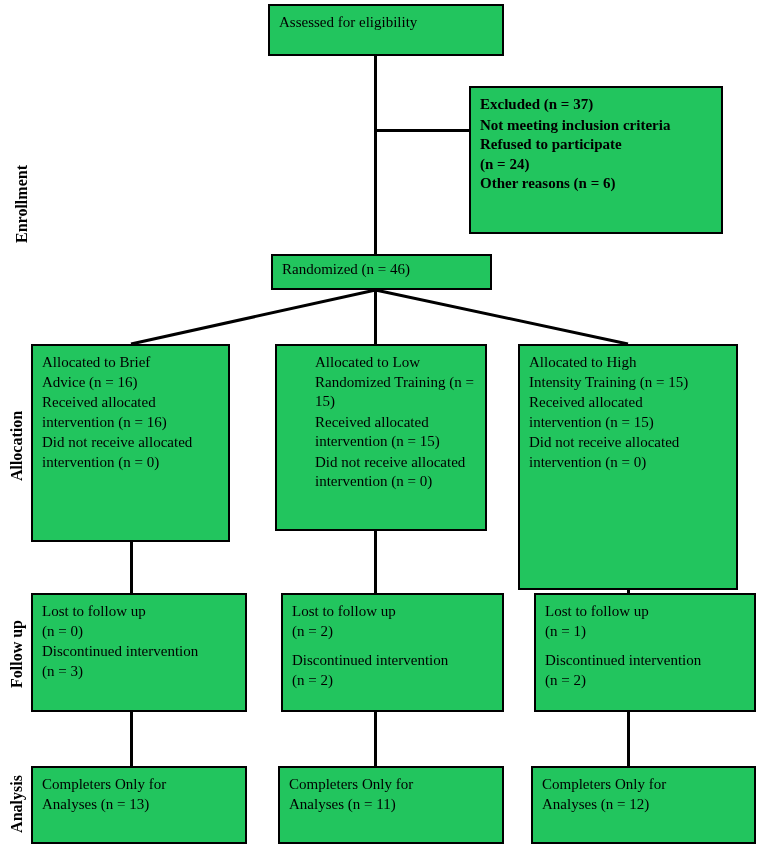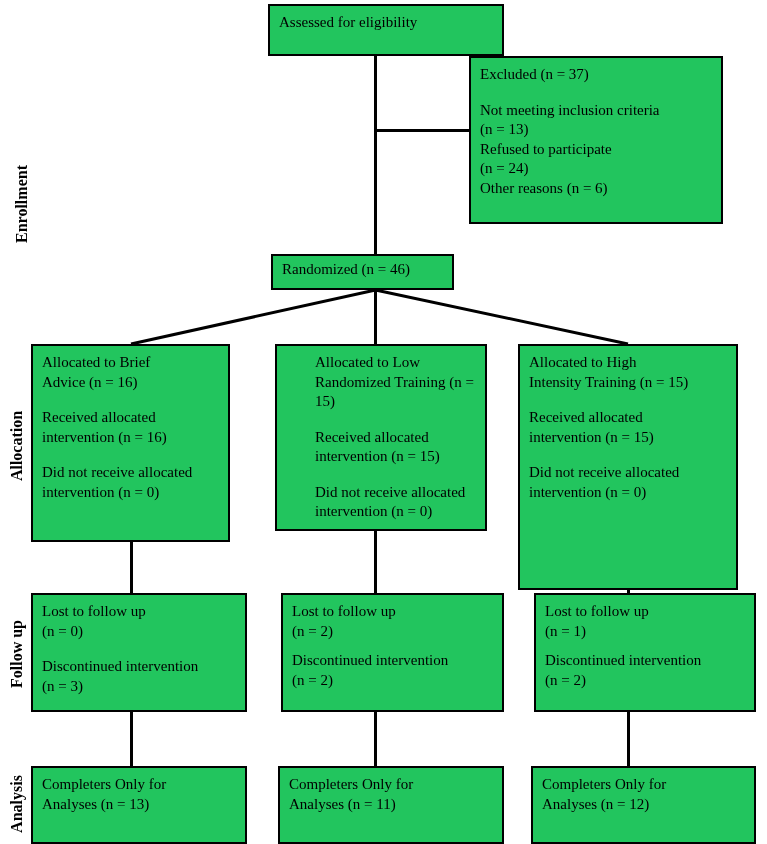--- a/index.html
+++ b/index.html
@@ -40,21 +40,21 @@
     color: #000;
     font-size: 15px;
     line-height: 1.30;
     padding: 7px 8px 4px 9px;
     overflow: hidden;
   }
   .box p {
     margin: 0;
   }
   .box p.gap {
-    margin-top: 16px;
+    margin-top: 1px;
   }
   .box p.gap-sm {
     margin-top: 10px;
   }
 
   
   .vline {
     position: absolute;
     background: #000;
     width: 3px;
@@ -101,30 +101,29 @@
   <div class="vline" style="left:627px; top:540px; height:55px;"></div>
 
   <div class="vline" style="left:130px; top:712px; height:54px;"></div>
   <div class="vline" style="left:374px; top:712px; height:54px;"></div>
   <div class="vline" style="left:627px; top:712px; height:54px;"></div>
 
   <div class="box" style="left:268px; top:4px; width:236px; height:52px;">
     <p>Assessed for eligibility</p>
   </div>
 
-  <div class="box" style="left:469px; top:56px; width:254px; height:168px;">
+  <div class="box" style="left:469px; top:86px; width:254px; height:148px;font-weight:bold;">
     <p>Excluded (n = 37)</p>
     <p class="gap">Not meeting inclusion criteria</p>
-    <p>(n = 13)</p>
     <p>Refused to participate</p>
     <p>(n = 24)</p>
     <p>Other reasons (n = 6)</p>
   </div>
 
-  <div class="box" style="left:271px; top:254px; width:183px; height:36px; padding-top:4px;">
+  <div class="box" style="left:271px; top:254px; width:221px; height:36px; padding-top:4px;">
     <p>Randomized (n = 46)</p>
   </div>
 
   <div class="box" style="left:31px; top:344px; width:199px; height:198px;">
     <p>Allocated to Brief</p>
     <p>Advice (n = 16)</p>
     <p class="gap">Received allocated</p>
     <p>intervention (n = 16)</p>
     <p class="gap">Did not receive allocated</p>
     <p>intervention (n = 0)</p>

